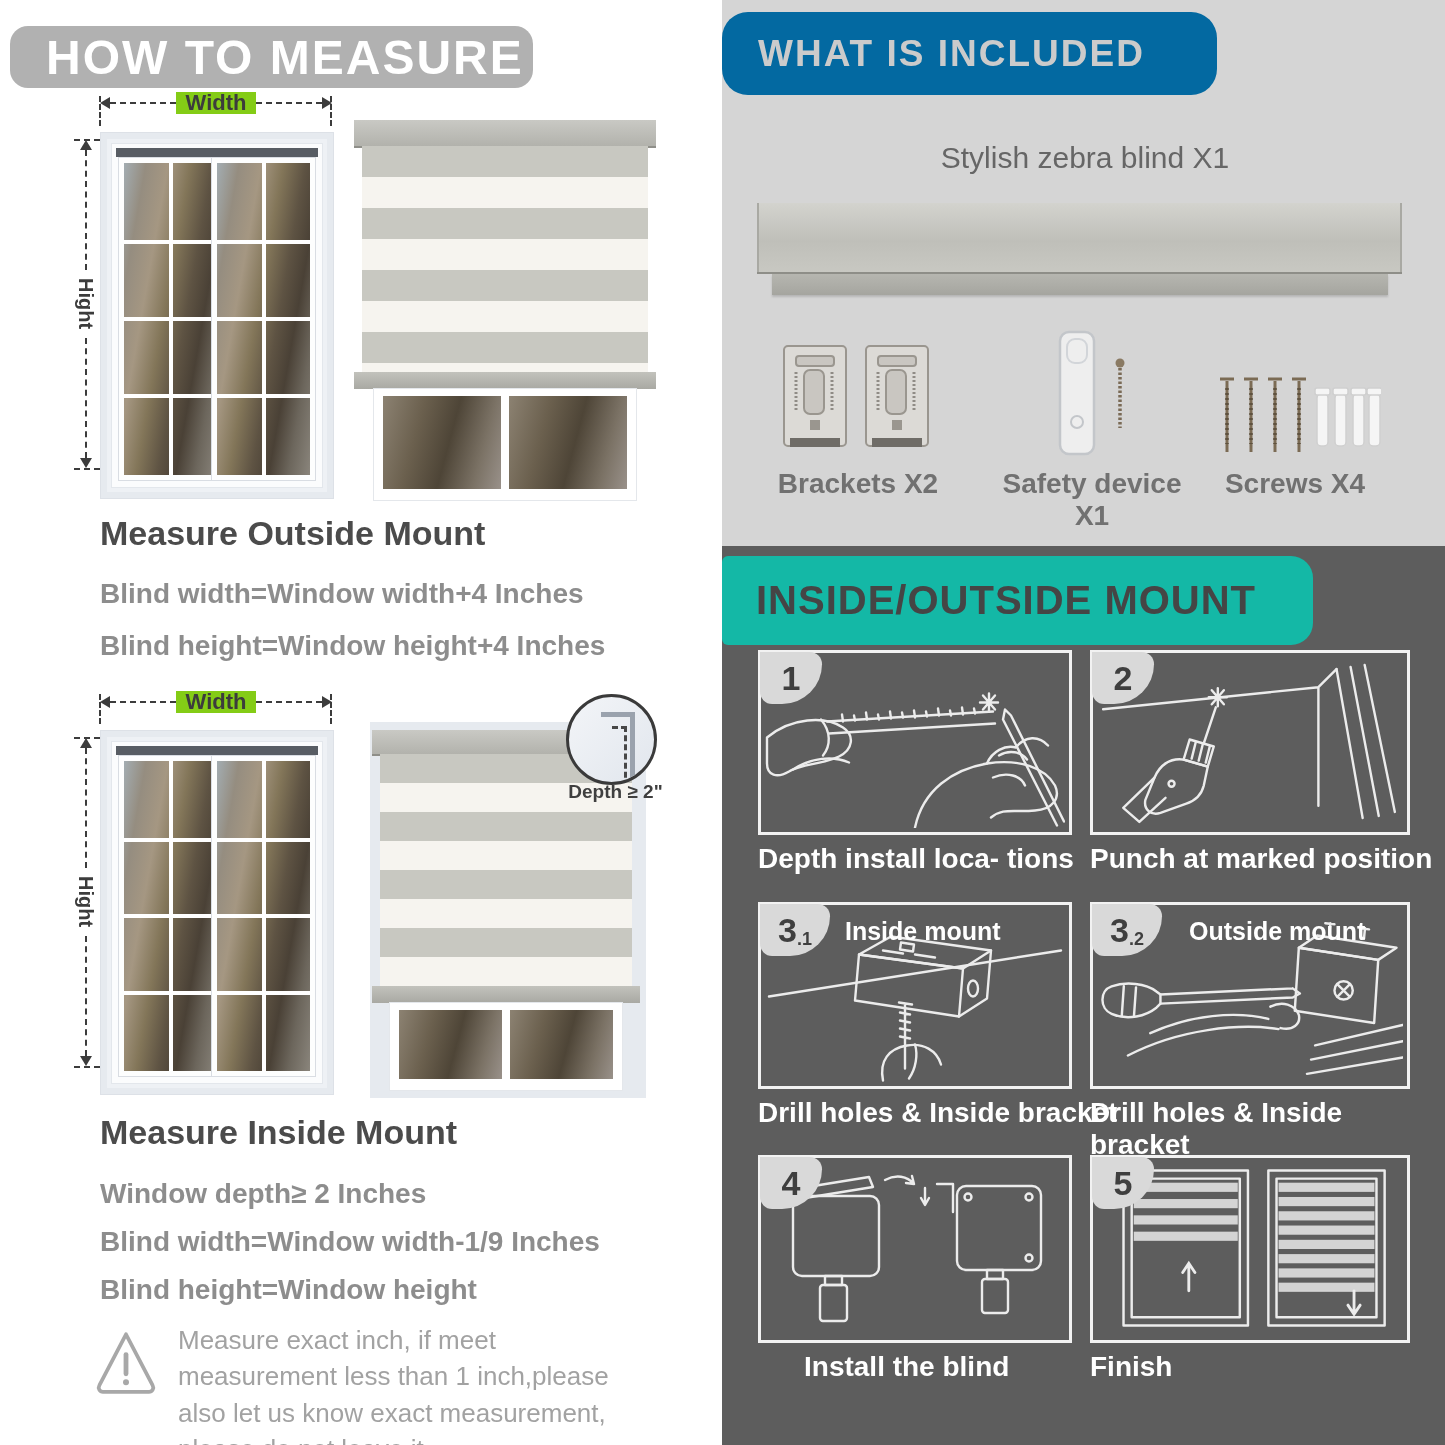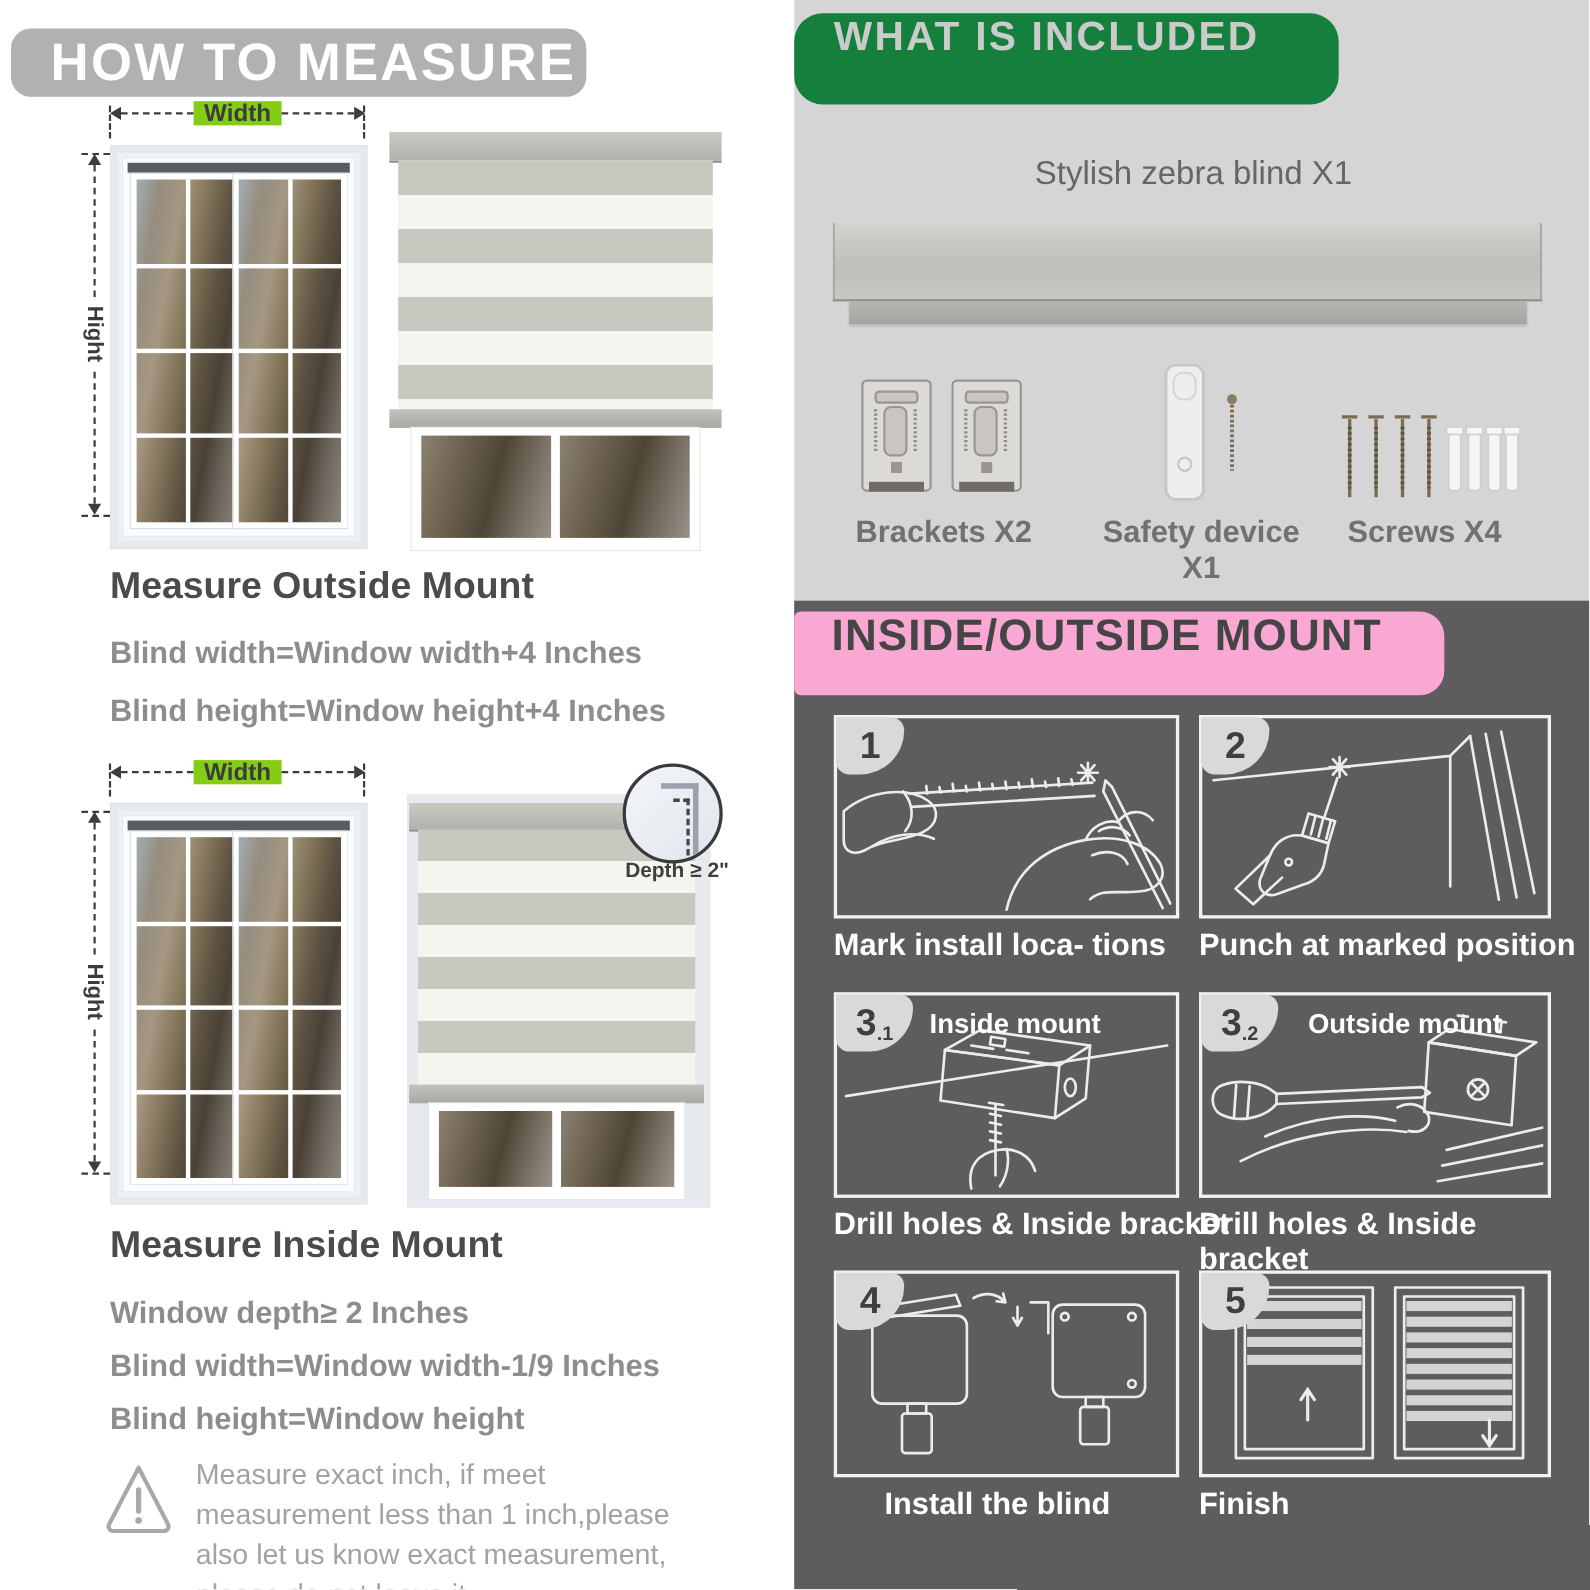--- a/index.html
+++ b/index.html
@@ -67,35 +67,35 @@
   .mag-dash{position:absolute;left:50%;top:34%;right:32%;bottom:-6%;
        border-top:3px dashed #474747;border-right:3px dashed #474747;}
   .depth-lab{position:absolute;font-size:19px;font-weight:bold;color:#3f3f3f;text-align:center;}
 
   
   .warn-text{position:absolute;color:#a2a2a2;font-size:26px;line-height:1.4;}
 
   
   .sec-light{position:absolute;left:722px;top:0;width:723px;height:546px;background:#d5d5d5;}
   .sec-dark{position:absolute;left:722px;top:546px;width:723px;height:899px;background:#5d5d5d;}
-  .box1{position:absolute;left:722px;top:12px;width:495px;height:83px;background:#15803d;border-radius:26px;
-        display:flex;align-items:flex-start;padding-left:36px;box-sizing:border-box;}
+  .box1{position:absolute;left:722px;top:12px;width:495px;height:83px;background:#0369a1;border-radius:26px;
+        display:flex;align-items:center;padding-left:36px;box-sizing:border-box;}
   .box1 span{color:#cbcbcb;font-size:37px;font-weight:bold;letter-spacing:2px;}
   .product-lab{position:absolute;left:885px;top:141px;width:400px;text-align:center;
         color:#666666;font-size:30px;font-weight:normal;}
   .headrail{position:absolute;left:757px;top:203px;width:645px;height:69px;
         background:linear-gradient(180deg,#d3d3ce 0%,#bfbfb9 55%,#c8c8c2 100%);
         border-bottom:2px solid #8e8e88;box-shadow:inset 2px 0 0 #a9a9a3, inset -2px 0 0 #a9a9a3;}
   .headrail-lip{position:absolute;left:772px;top:274px;width:616px;height:21px;
         background:linear-gradient(180deg,#b6b6b0,#a5a59f);box-shadow:0 2px 2px rgba(0,0,0,.15);}
   .item-lab{position:absolute;top:468px;text-align:center;color:#717171;font-size:28px;font-weight:bold;}
   .item-svg{position:absolute;}
 
-  .box2{position:absolute;left:722px;top:556px;width:591px;height:76px;background:#f9a8d4;
-        border-radius:6px 22px 22px 6px;display:flex;align-items:flex-start;padding-left:34px;box-sizing:border-box;}
+  .box2{position:absolute;left:722px;top:556px;width:591px;height:89px;background:#14b8a6;
+        border-radius:6px 22px 22px 6px;display:flex;align-items:center;padding-left:34px;box-sizing:border-box;}
   .box2 span{color:#454545;font-size:40px;font-weight:bold;letter-spacing:1px;}
 
   .panel{position:absolute;border:3px solid #f2f2f2;background:#5d5d5d;box-sizing:border-box;}
   .art{position:absolute;left:4px;top:4px;width:calc(100% - 8px);height:calc(100% - 8px);}
   .badge{position:absolute;left:-1px;top:-1px;width:62px;height:52px;background:#d9d9d9;
          border-radius:0 14px 46px 14px;display:flex;align-items:center;justify-content:center;}
   .badge .bn{color:#3f3f3f;font-size:34px;font-weight:bold;line-height:1;}
   .badge .bs{color:#3f3f3f;font-size:18px;font-weight:bold;line-height:1;align-self:flex-end;margin-bottom:8px;}
   .panel-title{position:absolute;left:84px;top:12px;color:#ffffff;font-size:25px;font-weight:bold;}
   .caption{position:absolute;color:#ffffff;font-size:28px;font-weight:bold;}
@@ -312,21 +312,21 @@
           <path d="M150 170 C158 132 188 112 222 106 C254 101 280 110 290 128 C296 141 287 152 270 153 C248 155 238 150 226 160"></path>
           <path d="M222 106 C227 94 240 87 251 90 M251 90 C260 78 274 78 283 88"></path>
           <path d="M234 98 C244 92 256 94 262 102 M228 120 C242 114 256 118 260 128"></path>
         </g>
       </svg>
       <div class="badge">
         <span class="bn">1</span>
           <span class="bs"></span>
       </div>
     </div>
-    <div class="caption" style="left:758px;top:843px;">Mark install loca- tions</div>
+    <div class="caption" style="left:758px;top:843px;">Depth install loca- tions</div>
 
     <div class="panel" style="left:1090px;top:650px;width:320px;height:185px;">
       <svg class="art" viewBox="0 0 300 170" preserveAspectRatio="xMidYMid meet">
         <g stroke="#ececec" stroke-width="2.4" fill="none" stroke-linecap="round" stroke-linejoin="round">
           <path d="M4 52 L218 30 M218 30 L218 148 M218 30 L236 12"></path>
           <path d="M236 12 L262 160 M250 10 L278 158 M264 8 L294 154"></path>
           <path d="M118 31 l0 18 M109 40 l18 0 M112 33 l12 14 M124 33 l-12 14"></path>
           <path d="M116 50 L104 86"></path>
           <path d="M90 82 l24 7 -6 20 -24 -7 z"></path>
           <path d="M96 85 l-4 16 M103 87 l-4 16 M110 89 l-4 16"></path>

